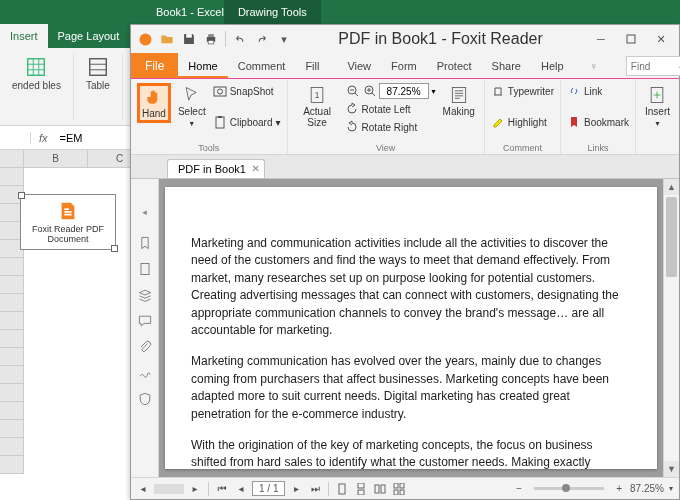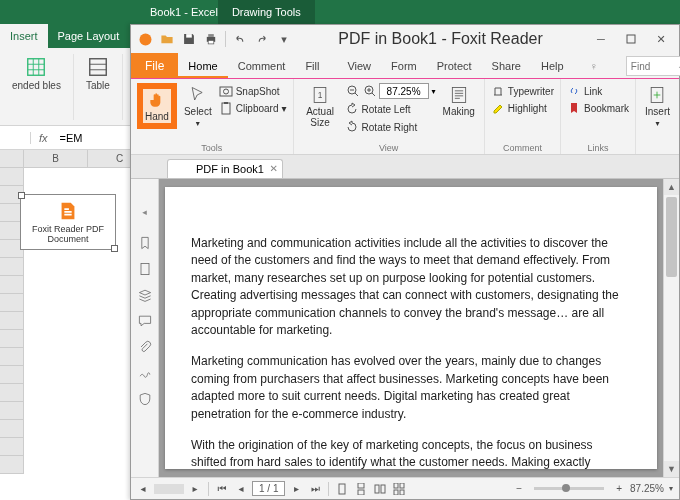--- a/index.html
+++ b/index.html
@@ -1,20 +1,20 @@
 <!DOCTYPE html>
 <html><head>
 <meta charset="utf-8">
 <style>
 * { margin: 0; padding: 0; box-sizing: border-box; font-family: "Segoe UI", Tahoma, sans-serif; }
 body { width: 680px; height: 500px; overflow: hidden; background: #fff; position: relative; font-size: 11px; }
 
 
 .excel-window { position: absolute; top: 0; left: 0; width: 680px; height: 500px; }
-.excel-titlebar { height: 24px; background: #217346; color: #fff; display: flex; align-items: center; }
+.excel-titlebar { height: 24px; background: #217346; color: #fff; display: flex; align-items: center; padding-left: 6px; }
 .excel-title { margin-left: 150px; }
 .drawing-tools { background: #1a5c38; padding: 0 14px; height: 24px; line-height: 24px; }
 .excel-tabs { height: 24px; background: #217346; color: #fff; display: flex; align-items: stretch; }
 .excel-tabs .tab { padding: 0 10px; line-height: 24px; cursor: pointer; }
 .excel-tabs .tab.active { background: #f3f3f3; color: #217346; }
 .excel-ribbon { height: 78px; background: #f3f3f3; border-bottom: 1px solid #d4d4d4; display: flex; align-items: flex-start; padding: 6px 0 0 0; }
 .excel-group { display: flex; flex-direction: column; align-items: center; padding: 0 8px; border-right: 1px solid #e1e1e1; height: 66px; }
 .excel-big-btn { display: flex; flex-direction: column; align-items: center; gap: 2px; cursor: pointer; padding: 2px 4px; }
 .excel-big-btn svg { width: 22px; height: 22px; }
 .excel-big-btn span { font-size: 10px; color: #444; text-align: center; line-height: 11px; }
@@ -49,33 +49,33 @@
 .ribbon-tab { padding: 0 10px; line-height: 26px; font-size: 11px; color: #444; cursor: pointer; }
 .ribbon-tab.active { border-bottom: 2px solid #f58220; color: #000; }
 .tell-me { color: #888; margin-left: 6px; }
 .search-box { margin-left: auto; display: flex; align-items: center; border: 1px solid #ccc; height: 20px; margin-top: 3px; margin-right: 6px; background: #fff; }
 .search-input { border: none; width: 48px; font-size: 10px; padding-left: 4px; outline: none; }
 .search-icon { padding: 0 4px; color: #888; font-size: 11px; }
 
 .foxit-ribbon { height: 76px; background: #f3f3f3; border-bottom: 1px solid #d4d4d4; display: flex; }
 .fx-group { display: flex; flex-direction: column; padding: 4px 6px; border-right: 1px solid #e1e1e1; position: relative; }
 .fx-group-label { position: absolute; bottom: 1px; left: 0; right: 0; text-align: center; font-size: 9px; color: #777; }
-.fx-col { display: flex; flex-direction: column; gap: 1px; }
+.fx-col { display: flex; flex-direction: column; gap: 15px; }
 .fx-row { display: flex; gap: 4px; align-items: flex-start; }
 .big-btn { display: flex; flex-direction: column; align-items: center; gap: 1px; padding: 2px 3px; cursor: pointer; }
-.big-btn.active { background: #fce4cf; border: 6px solid #f97316; padding: 1px 2px; }
+.big-btn.active { background: #fce4cf; border: 3px solid #f97316; padding: 1px 2px; }
 .big-btn svg { width: 20px; height: 20px; }
 .big-btn span { font-size: 10px; color: #333; line-height: 11px; text-align: center; }
 .small-btn { display: flex; align-items: center; gap: 3px; cursor: pointer; font-size: 10px; color: #333; height: 16px; }
 .small-btn svg { width: 14px; height: 14px; }
 .zoom-field { width: 50px; height: 16px; border: 1px solid #999; font-size: 10px; text-align: center; }
 .glass-btn { width: 16px; height: 16px; display: flex; align-items: center; justify-content: center; cursor: pointer; }
 
 .doc-tabs { height: 24px; background: #e8e8e8; border-bottom: 1px solid #c4c4c4; display: flex; align-items: flex-end; padding-left: 36px; }
-.doc-tab { background: #fff; border: 1px solid #c4c4c4; border-bottom: none; padding: 3px 18px 3px 28px; font-size: 11px; border-radius: 3px 3px 0 0; position: relative; cursor: pointer; }
+.doc-tab { background: #fff; border: 1px solid #c4c4c4; border-bottom: none; padding: 3px 18px 3px 10px; font-size: 11px; border-radius: 3px 3px 0 0; position: relative; cursor: pointer; }
 .doc-tab .close { position: absolute; right: 4px; top: 3px; font-size: 10px; color: #888; cursor: pointer; }
 
 .doc-area { flex: 1; display: flex; background: #fff; overflow: hidden; }
 .side-panel { width: 28px; background: #f3f3f3; border-right: 1px solid #d4d4d4; display: flex; flex-direction: column; align-items: center; gap: 6px; padding-top: 24px; }
 .side-btn { width: 20px; height: 20px; display: flex; align-items: center; justify-content: center; cursor: pointer; color: #666; }
 .collapse-arrow { padding: 4px 0 10px 0; color: #888; font-size: 9px; cursor: pointer; }
 .page-view { flex: 1; background: #9c9c9c; display: flex; justify-content: center; padding: 8px 6px; overflow: hidden; }
 .page { background: #fff; width: 100%; padding: 48px 26px 12px 26px; box-shadow: 0 1px 3px rgba(0,0,0,0.3); font-family: "Times New Roman", serif; font-size: 12px; color: #222; line-height: 1.45; }
 .page p { margin-bottom: 14px; }
 

